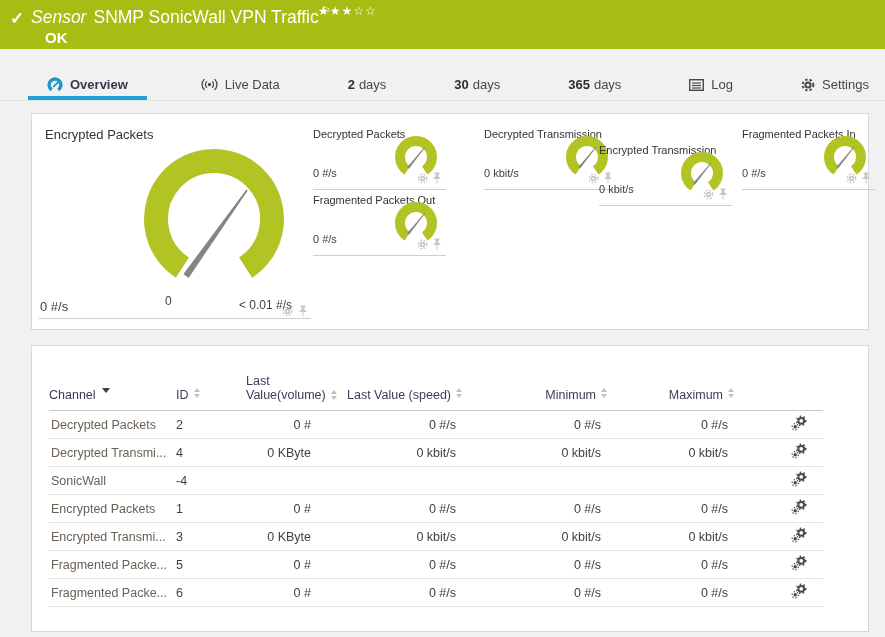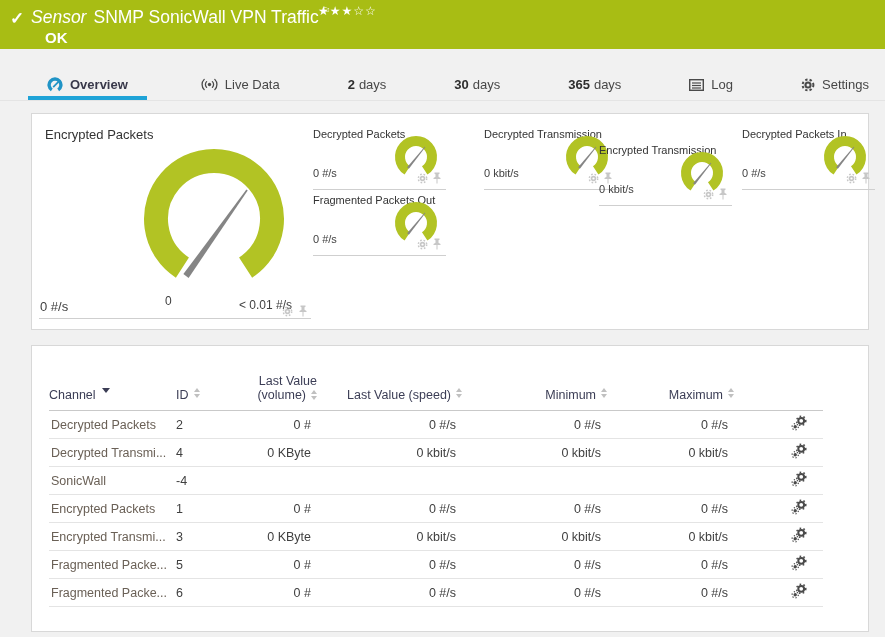--- a/index.html
+++ b/index.html
@@ -65,21 +65,21 @@
   
   .chtable { position: absolute; left: 17px; top: 16px; width: 774px; font-size: 12.5px; }
   .trow, .thead {
     display: grid;
     grid-template-columns: 127px 70px 75px 145px 145px 127px 85px;
     align-items: center;
   }
   .thead { color: #3b3d55; border-bottom: 1px solid #c9c9c9; padding-bottom: 8px; padding-top: 12px; align-items: end; }
   .thead .hcell { display: flex; }
   .thead .h-num { justify-content: flex-end; padding-right: 4px; }
-  .thead .h-vol { flex-direction: column; align-items: flex-end; padding-right: 4px; }
+  .thead .h-vol { flex-direction: row; align-items: flex-end; padding-right: 4px; }
   .thead .h-vol .l2 { display: flex; align-items: center; }
   .trow { height: 28px; border-bottom: 1px solid #e4e4e4; }
   .c-channel { padding-left: 2px; color: #6a6056; cursor: pointer; white-space: nowrap; overflow: hidden; }
   .c-id { color: #3f3f3f; }
   .c-num { text-align: right; padding-right: 10px; color: #3f3f3f; }
   .c-tools { text-align: center; padding-left: 36px; cursor: pointer; }
 
   .sort-desc { display:inline-block; width:0; height:0; margin-left:6px;
     border-left:4px solid transparent; border-right:4px solid transparent; border-top:5px solid #3b3d55; }
   .sort-both { display:inline-flex; flex-direction:column; margin-left:5px; }
@@ -236,21 +236,21 @@
             <circle cx="6" cy="6" r="1.2" fill="#fff"></circle>
           </svg></span>
       <span><svg width="10" height="12" viewBox="0 0 10 12">
             <path d="M2.5 0.5 h5 v1.2 l-1 0.6 v2.4 l2 1.4 v1 H1.5 v-1 l2-1.4 V2.3 l-1-0.6z" fill="#c7c7c7"></path>
             <rect x="4.5" y="7" width="1" height="4.5" fill="#c7c7c7"></rect>
           </svg></span>
     </div>
   </div>
 
   <div class="gcell" style="left:710px; top:12px;">
-    <div class="gtitle">Decrypted Packets In</div>
+    <div class="gtitle">Fragmented Packets In</div>
     <svg class="sgauge" width="56" height="48" viewBox="0 0 56 48">
       <path d="M 19.3 38.4 A 16 16 0 1 1 36.7 38.4" fill="none" stroke="#b2c324" stroke-width="10"></path>
       <polygon points="20.9,36.8 19.1,35.2 36.7,14.8 37.3,15.2" fill="#858585"></polygon>
     </svg>
     <div class="gvalue">0 #/s</div>
     <div class="gicons">
       <span><svg width="11" height="11" viewBox="0 0 12 12">
             <circle cx="6" cy="6" r="3" fill="#c7c7c7"></circle>
             <circle cx="6" cy="6" r="4.6" fill="none" stroke="#c7c7c7" stroke-width="1.6" stroke-dasharray="1.8 1.9"></circle>
             <circle cx="6" cy="6" r="1.2" fill="#fff"></circle>

